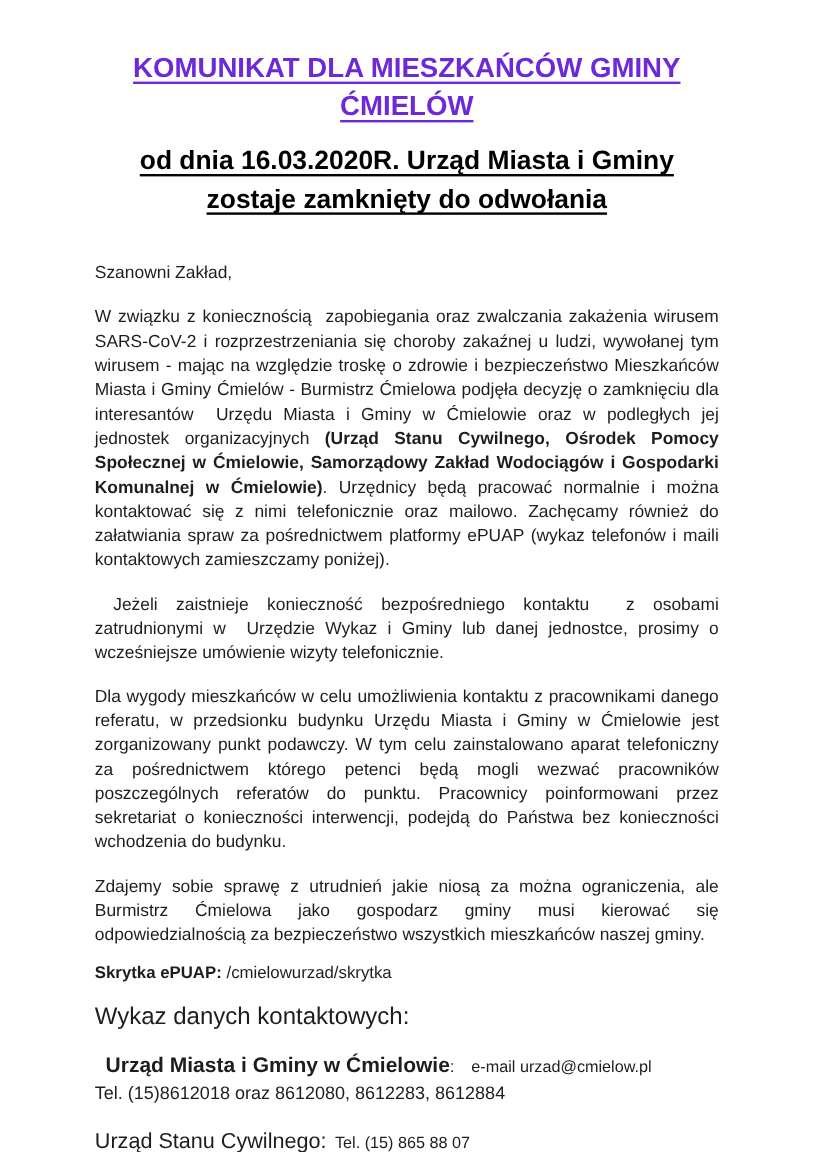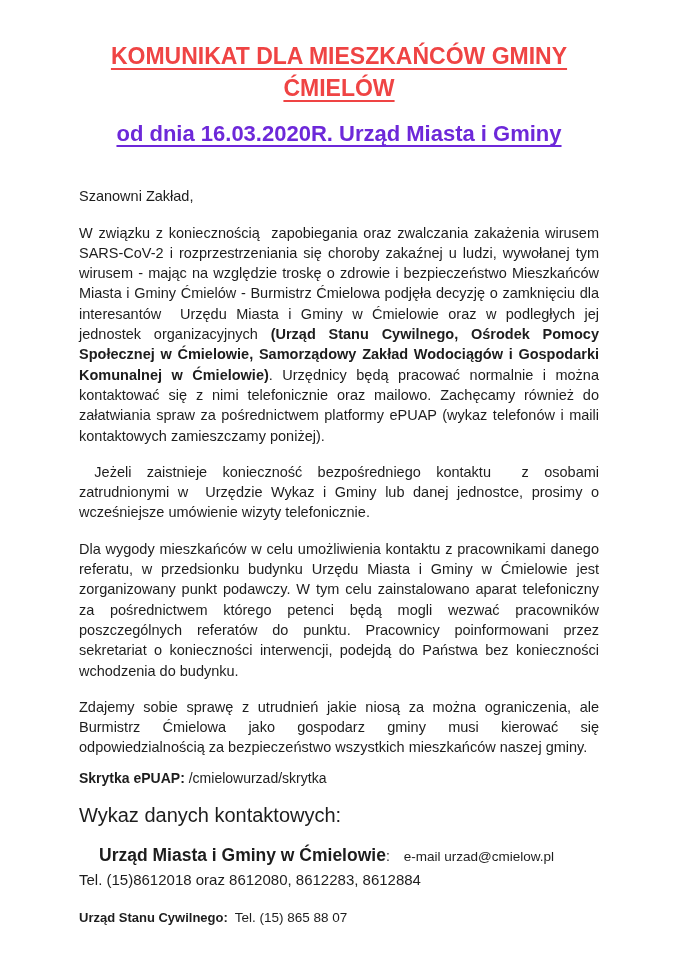--- a/index.html
+++ b/index.html
@@ -17,29 +17,29 @@
     overflow: hidden;
     font-family: "Liberation Sans", sans-serif;
     color: #1d1d1d;
   }
   .title {
     margin: 0 0 14px 0;
     text-align: center;
     font-size: 23px;
     font-weight: 700;
     line-height: 1.4;
-    color: #ef4444;
+    color: #6d28d9;
   }
   .subtitle {
     margin: 0 0 36px 0;
     text-align: center;
     font-size: 22px;
     font-weight: 700;
     line-height: 1.45;
-    color: #6d28d9;
+    color: #000000;
   }
   .u {
     text-decoration: underline;
     text-decoration-thickness: 2px;
     text-underline-offset: 4px;
   }
   .salutation {
     margin: 0 0 12px 0;
     font-size: 14.5px;
     line-height: 1.4;
@@ -57,21 +57,21 @@
     font-size: 14px;
     line-height: 1.4;
   }
   .epuap .label { font-weight: 700; }
   .contacts-heading {
     margin: 0 0 15px 0;
     font-size: 20px;
     line-height: 1.4;
   }
   .office-line {
-    margin: 0 0 1px 16px;
+    margin: 0 0 1px 5px;
     padding-left: 4px;
     font-size: 14.5px;
     line-height: 1.35;
     white-space: pre-wrap;
   }
   .office-name {
     font-weight: 700;
     font-size: 17.5px;
   }
   .office-colon { font-size: 14px; }
@@ -83,37 +83,37 @@
     margin: 0 0 17px 0;
     font-size: 15px;
     line-height: 1.4;
   }
   .registry-line {
     margin: 0;
     font-size: 14.5px;
     line-height: 1.4;
   }
   .registry-name {
-    font-weight: 700;
-    font-size: 13px;
+    font-weight: 400;
+    font-size: 18px;
   }
   .registry-phone {
     font-size: 13.5px;
     margin-left: 7px;
     text-align: center;
   }
 </style>
 </head>
 <body>
 
 <div class="page">
 
   <h1 class="title"><span class="u">KOMUNIKAT DLA MIESZKAŃCÓW GMINY</span><br><span class="u">ĆMIELÓW</span></h1>
 
-  <h2 class="subtitle"><span class="u">od dnia 16.03.2020R. Urząd Miasta i Gminy</span><br></h2>
+  <h2 class="subtitle"><span class="u">od dnia 16.03.2020R. Urząd Miasta i Gminy</span><br><span class="u">zostaje zamknięty do odwołania</span></h2>
 
   <p class="salutation">Szanowni Zakład,</p>
 
   <p class="para"><span>W związku z koniecznością  zapobiegania oraz zwalczania zakażenia wirusem SARS-CoV-2 i rozprzestrzeniania się choroby zakaźnej u ludzi, wywołanej tym wirusem - mając na względzie troskę o zdrowie i bezpieczeństwo Mieszkańców Miasta i Gminy Ćmielów - Burmistrz Ćmielowa podjęła decyzję o zamknięciu dla interesantów  Urzędu Miasta i Gminy w Ćmielowie oraz w podległych jej jednostek organizacyjnych </span><strong>(Urząd Stanu Cywilnego, Ośrodek Pomocy Społecznej w Ćmielowie, Samorządowy Zakład Wodociągów i Gospodarki Komunalnej w Ćmielowie)</strong><span>. Urzędnicy będą pracować normalnie i można kontaktować się z nimi telefonicznie oraz mailowo. Zachęcamy również do załatwiania spraw za pośrednictwem platformy ePUAP (wykaz telefonów i maili kontaktowych zamieszczamy poniżej).</span></p>
 
   <p class="para"> Jeżeli zaistnieje konieczność bezpośredniego kontaktu  z osobami zatrudnionymi w  Urzędzie Wykaz i Gminy lub danej jednostce, prosimy o wcześniejsze umówienie wizyty telefonicznie.</p>
 
   <p class="para">Dla wygody mieszkańców w celu umożliwienia kontaktu z pracownikami danego referatu, w przedsionku budynku Urzędu Miasta i Gminy w Ćmielowie jest zorganizowany punkt podawczy. W tym celu zainstalowano aparat telefoniczny za pośrednictwem którego petenci będą mogli wezwać pracowników poszczególnych referatów do punktu. Pracownicy poinformowani przez sekretariat o konieczności interwencji, podejdą do Państwa bez konieczności wchodzenia do budynku.</p>
 
   <p class="para">Zdajemy sobie sprawę z utrudnień jakie niosą za można ograniczenia, ale Burmistrz Ćmielowa jako gospodarz gminy musi kierować się odpowiedzialnością za bezpieczeństwo wszystkich mieszkańców naszej gminy.</p>

